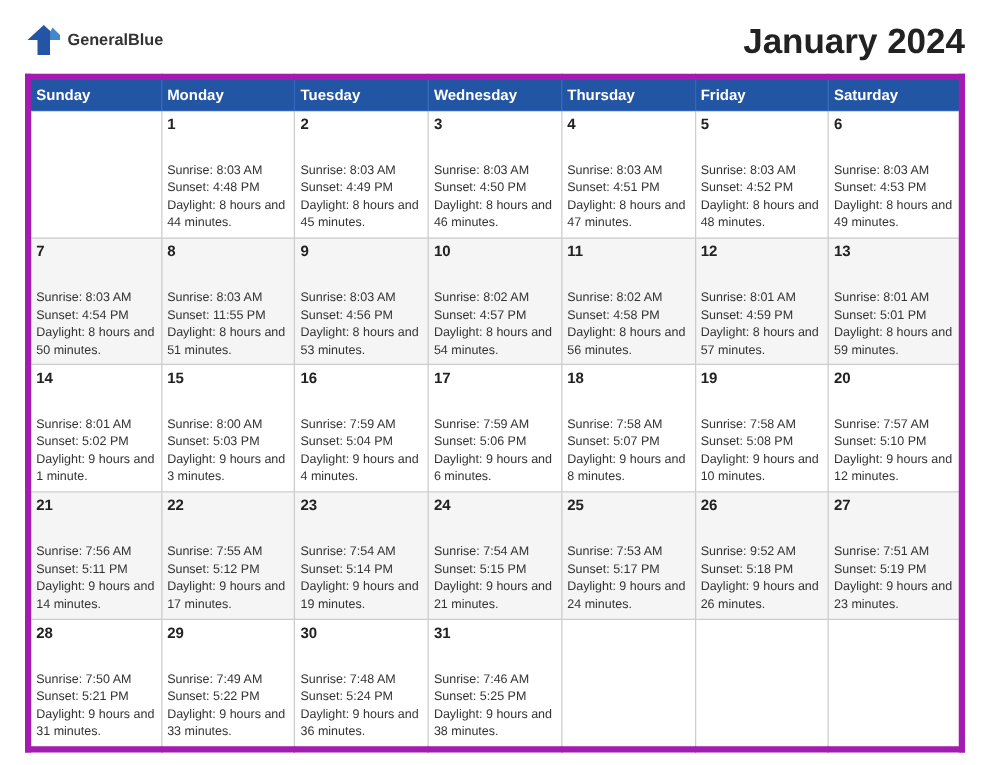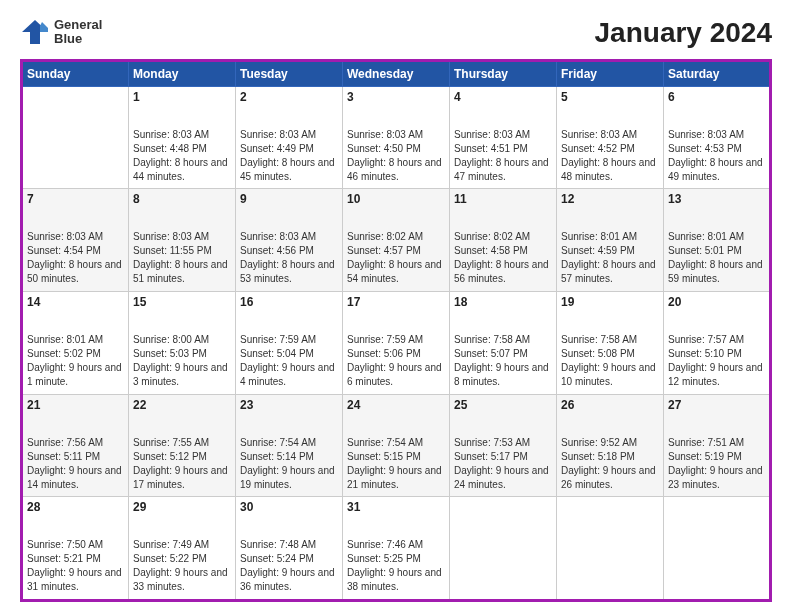--- a/index.html
+++ b/index.html
@@ -23,21 +23,21 @@
       align-items: flex-start;
       margin-bottom: 10px;
     }
     .logo {
       display: flex;
       align-items: center;
       gap: 4px;
     }
     .logo-text {
       display: flex;
-      flex-direction: column;
+      flex-direction: row;
       font-size: 13px;
       font-weight: bold;
       line-height: 1.1;
       color: #333;
     }
     .logo-text span:first-child { color: #333; }
     .logo-icon {
       width: 30px;
       height: 28px;
     }
@@ -50,21 +50,21 @@
       color: #222;
       line-height: 1.1;
     }
     .subtitle {
       font-size: 14px;
       color: #444;
       margin-top: 2px;
     }
     .calendar {
       flex: 1;
-      border: 3px solid #a21caf;
+      border: 5px solid #a21caf;
       border-collapse: collapse;
       width: 100%;
       table-layout: fixed;
     }
     .calendar th {
       background: #2255a4;
       color: #fff;
       font-size: 12px;
       font-weight: bold;
       padding: 5px 4px;

